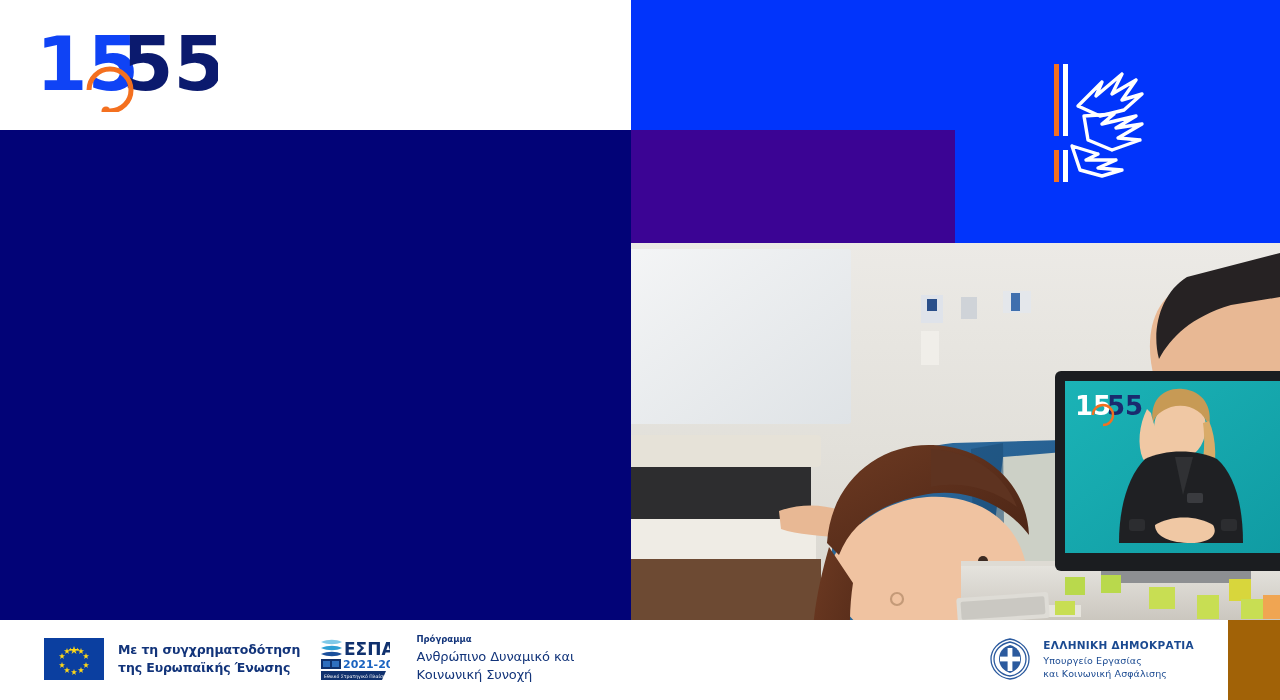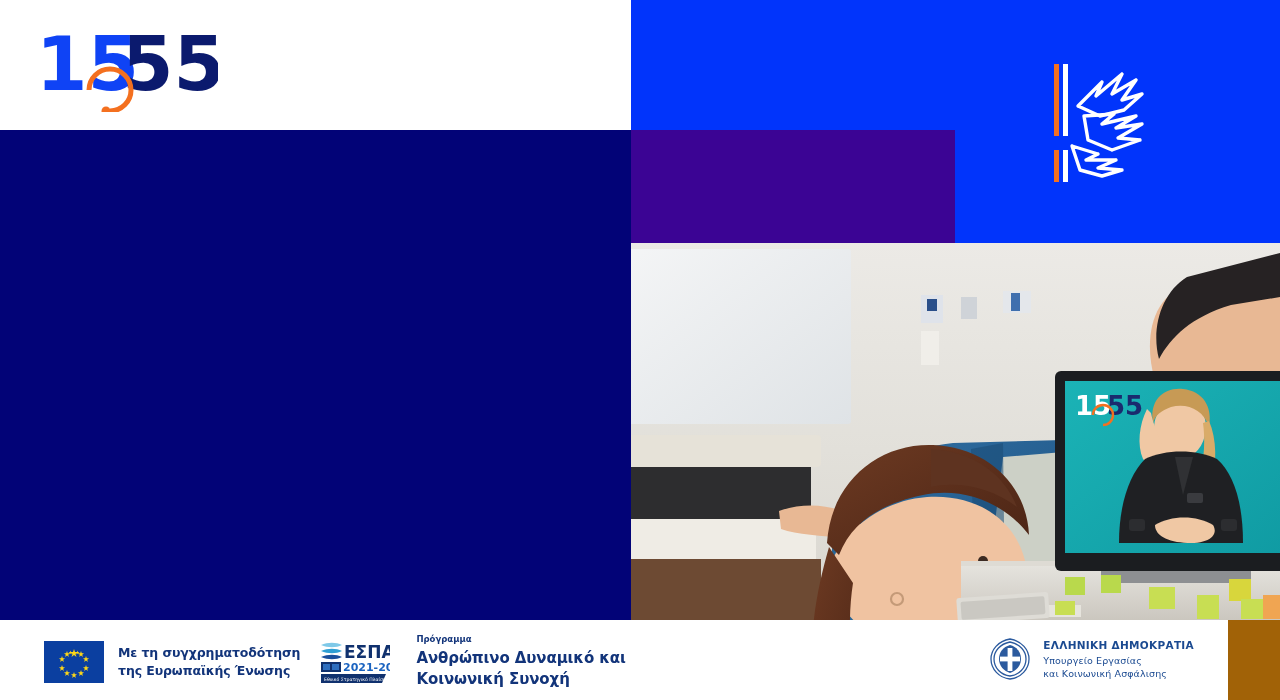--- a/index.html
+++ b/index.html
@@ -120,22 +120,22 @@
     margin-left: 12px;
     color: #12347a;
     line-height: 1.4;
   }
   .programme .p-kicker {
     font-size: 8.5px;
     font-weight: 700;
     margin-bottom: 2px;
   }
   .programme .p-title {
-    font-size: 15px;
-    font-weight: 700;
+    font-size: 13px;
+    font-weight: 400;
     white-space: pre-line;
     letter-spacing: -0.1px;
   }
 
   .footer-right {
     position: absolute;
     right: 34px; top: 16px;
     display: flex;
     align-items: center;
     gap: 10px;

